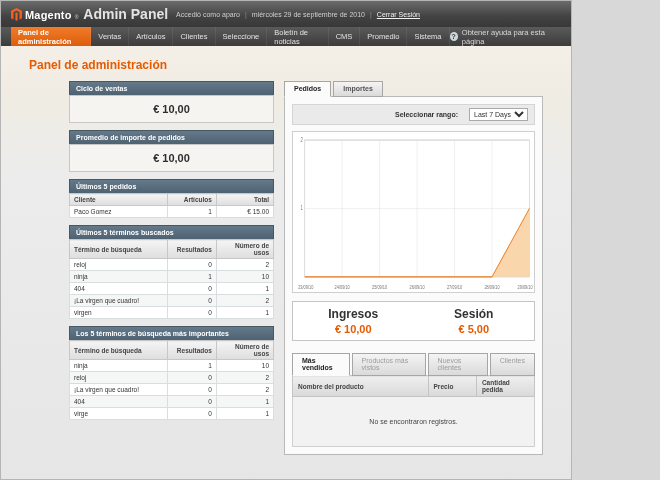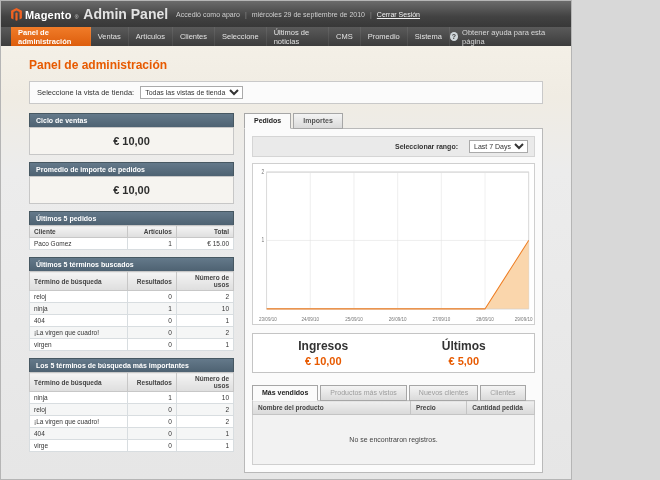--- a/index.html
+++ b/index.html
@@ -26,21 +26,21 @@
   .nav-item.active{background:linear-gradient(var(--nav-active-a),var(--nav-active-b));color:#fff;font-weight:bold;}
   .nav-help{margin-left:auto;display:flex;align-items:center;gap:4px;color:#d8d8d8;cursor:pointer;}
   .help-icon{width:9px;height:9px;border-radius:50%;background:#cfd6da;color:#3c3c3c;font-size:7px;font-weight:bold;display:flex;align-items:center;justify-content:center;}
 
   
   .content{padding:8px 28px 0;}
   .page-title{color:var(--accent);font-size:12px;font-weight:bold;margin:4px 0 9px;}
   .store-bar{background:#fbfbfb;border:1px solid #c9c9c9;padding:4px 7px;display:flex;align-items:center;gap:6px;font-size:7.5px;color:#333;}
   select{font-size:7px;height:13px;border:1px solid #aaa;background:#fff;color:#333;}
 
-  .columns{display:flex;gap:10px;margin-top:9px;align-items:flex-start;}
+  .columns{display:flex;gap:10px;margin-top:9px;align-items:flex-start;margin-left:40px;}
   .left-col{width:205px;flex:none;display:flex;flex-direction:column;gap:7px;}
   .right-col{flex:1;min-width:0;}
 
   .box-header{background:linear-gradient(var(--boxhead-a),var(--boxhead-b));color:#fff;font-size:7px;font-weight:bold;padding:3px 6px;border:1px solid #475862;border-bottom:none;}
   .box-value{background:#f6f4f0;border:1px solid #c7c7c7;text-align:center;font-size:11px;font-weight:bold;color:#2e2e2e;padding:7px 4px;}
 
   table{border-collapse:collapse;width:100%;}
   .mini-table{font-size:6.5px;color:#333;background:#fff;}
   .mini-table th{background:linear-gradient(#f4f4f4,#dedede);border:1px solid #c7c7c7;padding:2px 4px;text-align:left;font-weight:bold;color:#444;}
   .mini-table td{border:1px solid #d8dde0;padding:2px 4px;background:#fff;}
@@ -95,40 +95,34 @@
     </div>
   </header>
 
   <nav class="nav">
     <div class="nav-items">
         <div class="nav-item active">Panel de administración</div>
         <div class="nav-item">Ventas</div>
         <div class="nav-item">Artículos</div>
         <div class="nav-item">Clientes</div>
         <div class="nav-item">Seleccione</div>
-        <div class="nav-item">Últimos de noticias</div>
+        <div class="nav-item">Boletín de noticias</div>
         <div class="nav-item">CMS</div>
         <div class="nav-item">Promedio</div>
         <div class="nav-item">Sistema</div>
       </div>
     <div class="nav-help">
       <span class="help-icon">?</span>
       <span>Obtener ayuda para esta página</span>
     </div>
   </nav>
 
   <div class="content">
     <div class="page-title">Panel de administración</div>
 
-    <div class="store-bar">
-      <span>Seleccione la vista de tienda:</span>
-      <select>
-        <option>Todas las vistas de tienda</option>
-      </select>
-    </div>
 
     <div class="columns">
 
       <div class="left-col">
         <div class="info-box">
           <div class="box-header">Ciclo de ventas</div>
           <div class="box-value">€ 10,00</div>
         </div>
         <div class="info-box">
           <div class="box-header">Promedio de importe de pedidos</div>
@@ -270,21 +264,21 @@
                 <text x="306.3333333333333" y="155" text-anchor="middle" font-size="6" fill="#777">28/09/10</text>
                 <text x="369" y="155" text-anchor="end" font-size="6" fill="#777">29/09/10</text>
               </svg>
           </div>
           <div class="stats">
               <div class="stat">
                 <div class="s-label">Ingresos</div>
                 <div class="s-value">€ 10,00</div>
               </div>
               <div class="stat">
-                <div class="s-label">Últimos</div>
+                <div class="s-label">Sesión</div>
                 <div class="s-value">€ 5,00</div>
               </div>
             </div>
           <div class="tabs bottom-tabs">
               <div class="tab active">Más vendidos</div>
               <div class="tab dim">Productos más vistos</div>
               <div class="tab dim">Nuevos clientes</div>
               <div class="tab dim">Clientes</div>
             </div>
           <table class="products-table">

